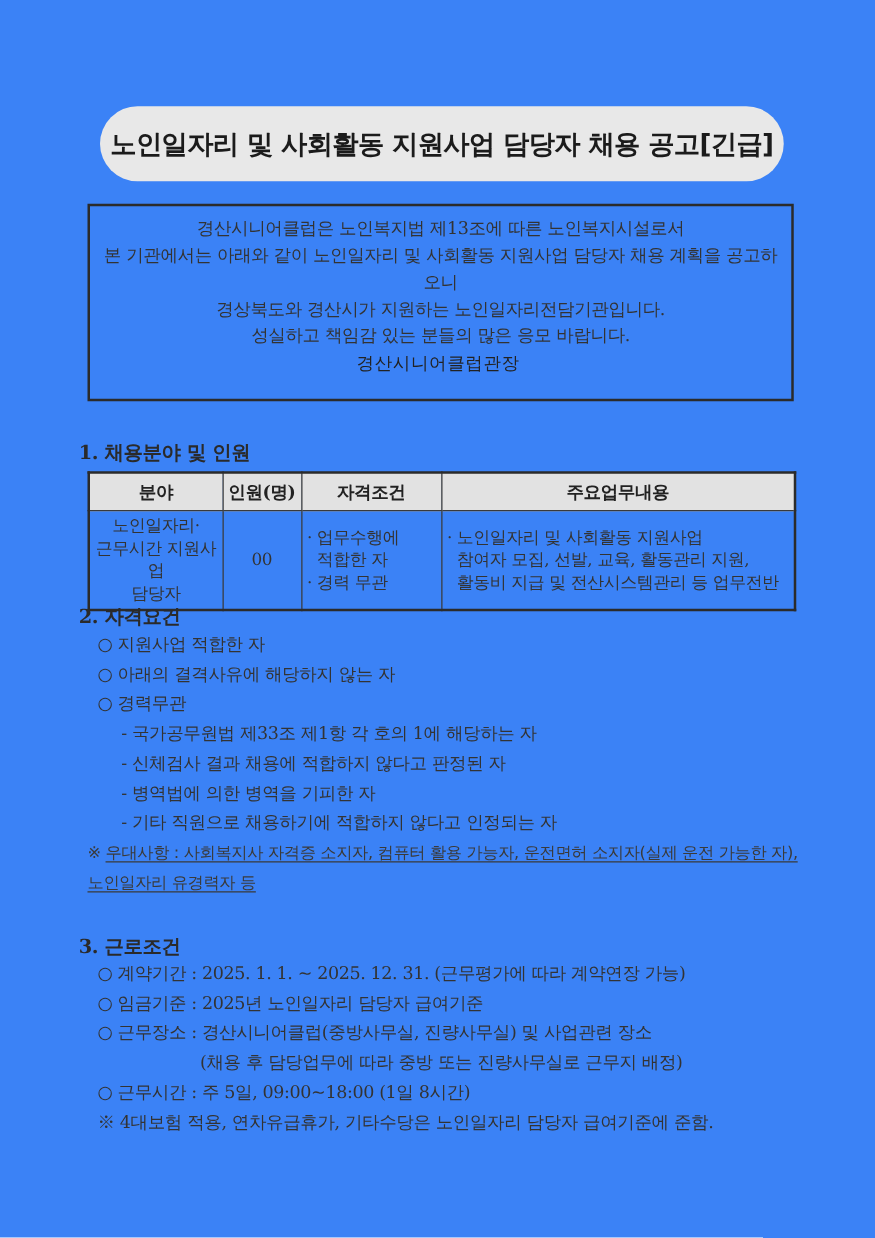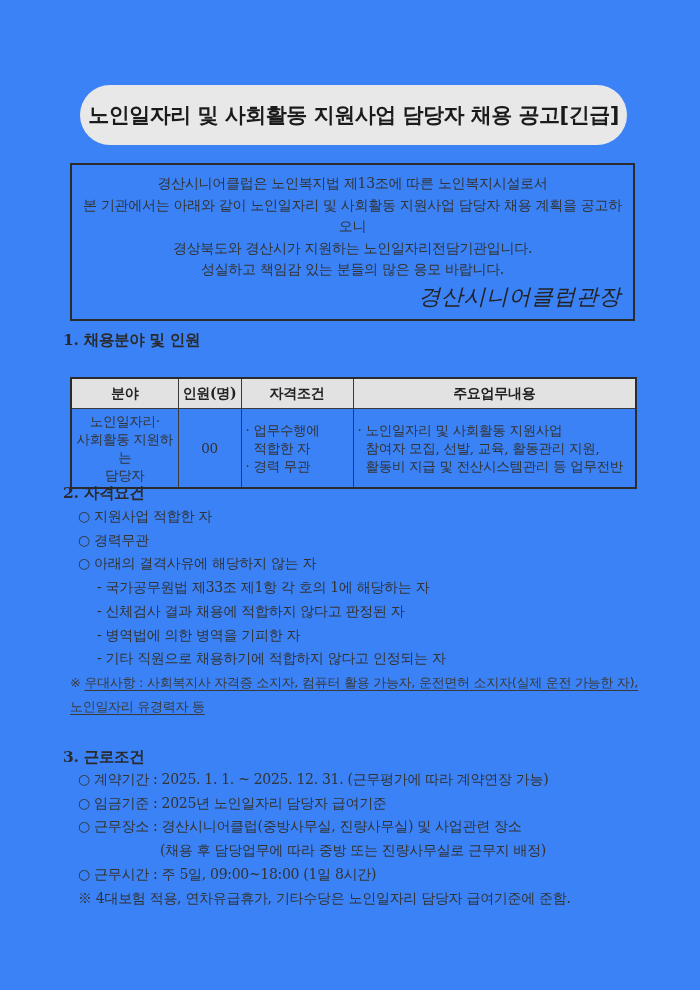--- a/index.html
+++ b/index.html
@@ -33,33 +33,33 @@
     position: absolute;
     left: 70px; top: 163px;
     width: 565px; height: 158px;
     box-sizing: border-box;
     border: 2px solid #2b2b2b;
     padding: 8px 8px 5px 8px;
   }
   .intro-box p { margin: 0; }
   .intro-line { text-align: center; font-size: 14px; line-height: 21.5px; letter-spacing: -0.3px; }
   .intro-date { text-align: center; font-size: 15px; margin-top: 20px !important; line-height: 21px; }
-  .intro-signer { text-align: right; font-size: 22px; margin-top: 1px !important; padding-right: 4px; color: #222; letter-spacing: 0.5px; font-style: italic; }
+  .intro-signer { text-align: center; font-size: 14px; margin-top: 1px !important; padding-right: 4px; color: #222; letter-spacing: 0.5px; }
 
   
   .sec-heading {
     position: absolute;
     left: 63px;
     margin: 0;
     font-size: 15.5px;
     font-weight: bold;
     color: #2a2a2a;
     letter-spacing: -0.3px;
   }
-  .h1 { top: 330px; }
+  .h1 { top: 352px; }
   .h2 { top: 483px; }
   .h3 { top: 747px; text-align: right; }
 
   
   .recruit-table {
     position: absolute;
     left: 70px; top: 377px;
     width: 565px;
     border-collapse: collapse;
     table-layout: fixed;
@@ -133,21 +133,21 @@
         <th>분야</th>
         <th>인원(명)</th>
         <th>자격조건</th>
         <th>주요업무내용</th>
       </tr>
     </thead>
     <tbody>
       <tr>
         <td class="cell-center">
           <div class="tl">노인일자리·</div>
-          <div class="tl">사회활동 지원하는</div>
+          <div class="tl">근무시간 지원사업</div>
           <div class="tl">담당자</div>
         </td>
         <td class="cell-center">00</td>
         <td>
           <div class="tl">· 업무수행에</div>
           <div class="tl">  적합한 자</div>
           <div class="tl">· 경력 무관</div>
         </td>
         <td>
           <div class="tl">· 노인일자리 및 사회활동 지원사업</div>
@@ -155,22 +155,22 @@
           <div class="tl">  활동비 지급 및 전산시스템관리 등 업무전반</div>
         </td>
       </tr>
     </tbody>
   </table>
 
   <h2 class="sec-heading h2">2. 자격요건</h2>
 
   <div class="list-block s2">
     <p class="lv1">○ 지원사업 적합한 자</p>
+    <p class="lv1">○ 아래의 결격사유에 해당하지 않는 자</p>
     <p class="lv1">○ 경력무관</p>
-    <p class="lv1">○ 아래의 결격사유에 해당하지 않는 자</p>
     <p class="lv2">- 국가공무원법 제33조 제1항 각 호의 1에 해당하는 자</p>
     <p class="lv2">- 신체검사 결과 채용에 적합하지 않다고 판정된 자</p>
     <p class="lv2">- 병역법에 의한 병역을 기피한 자</p>
     <p class="lv2">- 기타 직원으로 채용하기에 적합하지 않다고 인정되는 자</p>
     <p class="note-line"><span>※ </span><span class="u">우대사항 : 사회복지사 자격증 소지자, 컴퓨터 활용 가능자, 운전면허 소지자(실제 운전 가능한 자),</span></p>
     <p class="note-line note-line2"><span class="u">노인일자리 유경력자 등</span></p>
   </div>
 
   <h2 class="sec-heading h3">3. 근로조건</h2>
 

